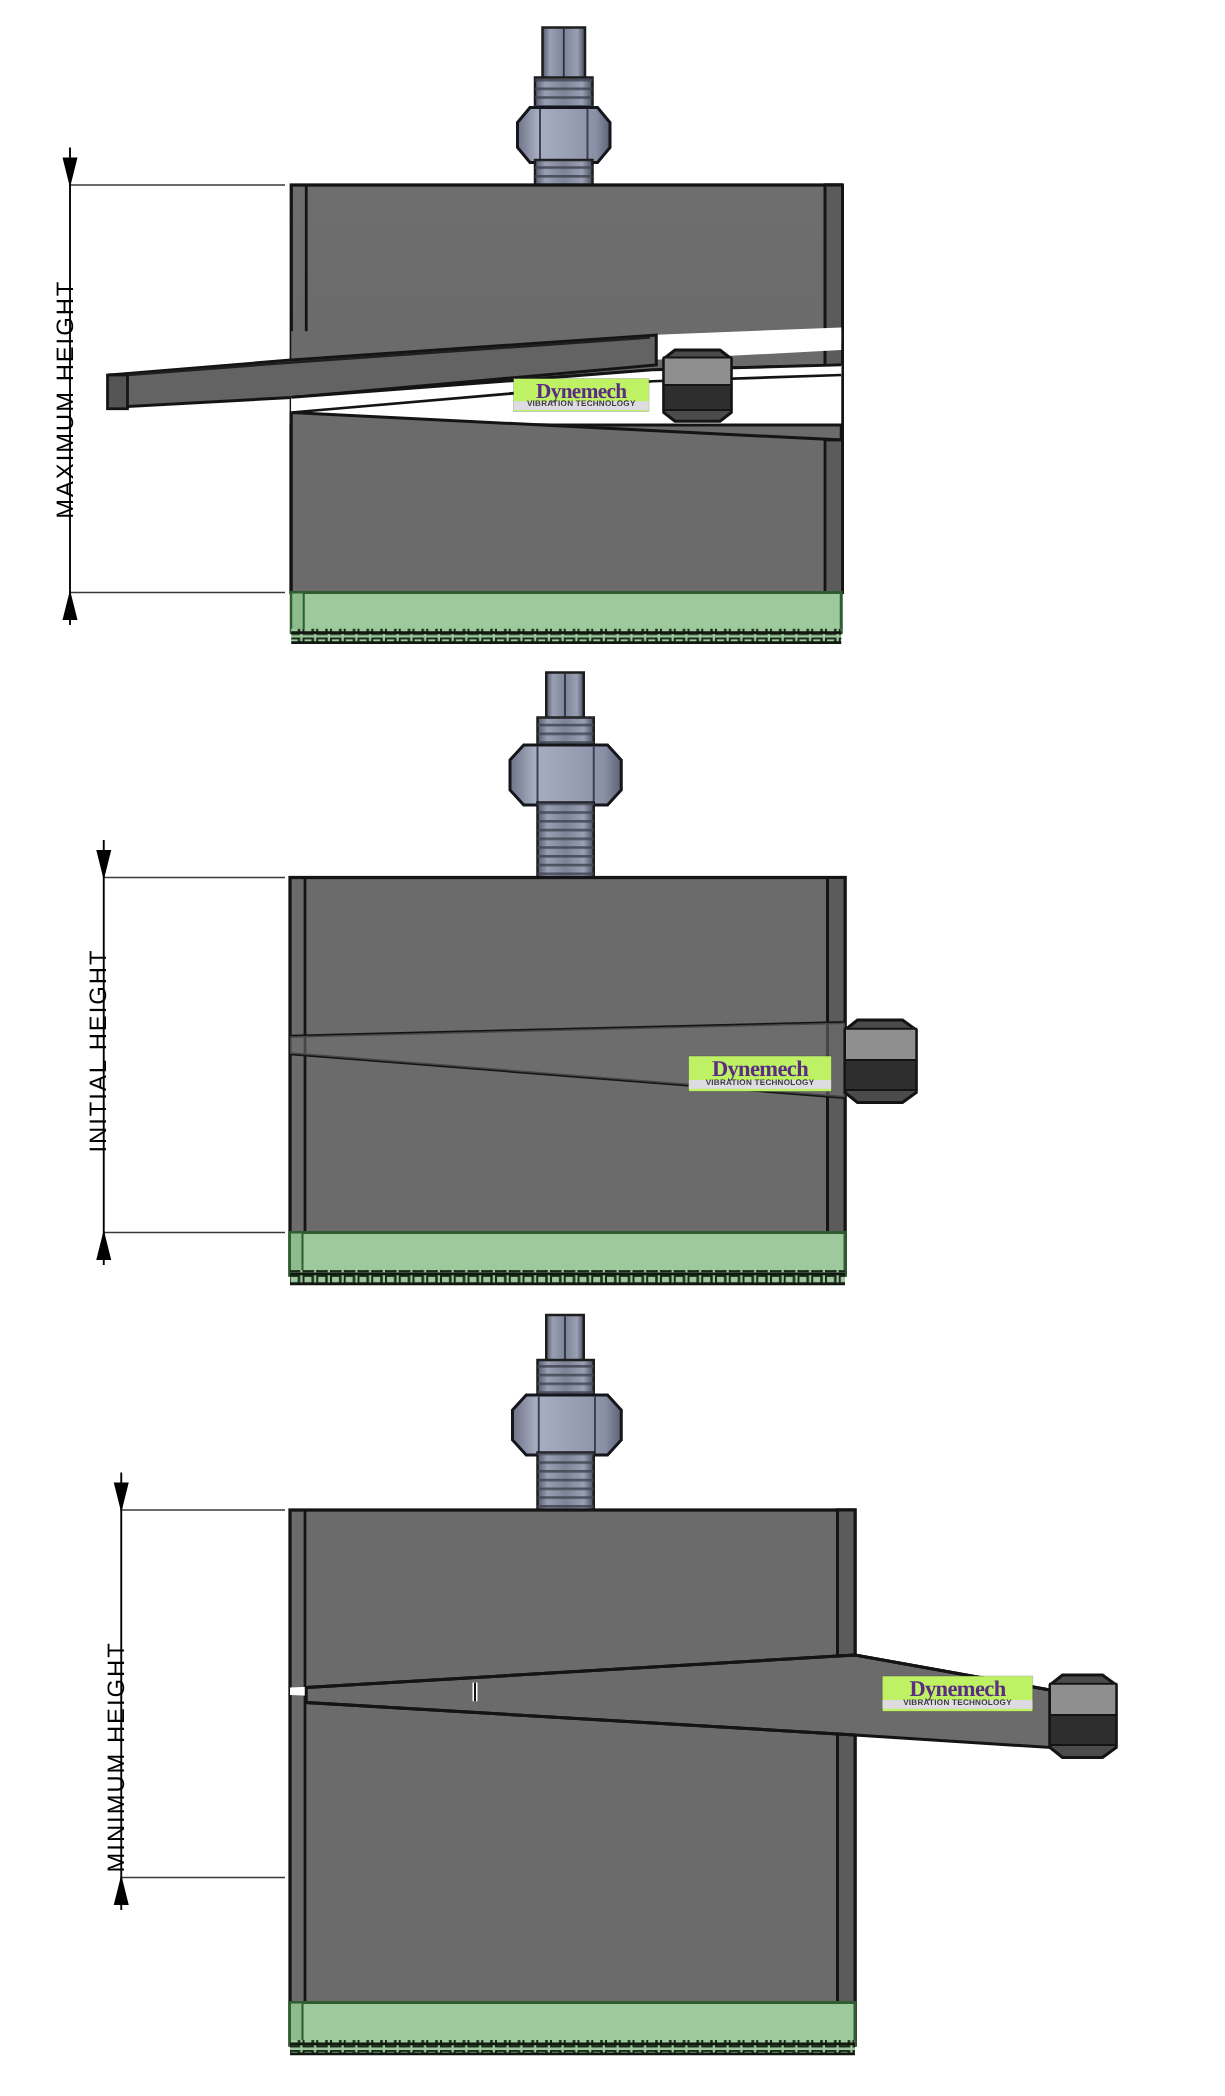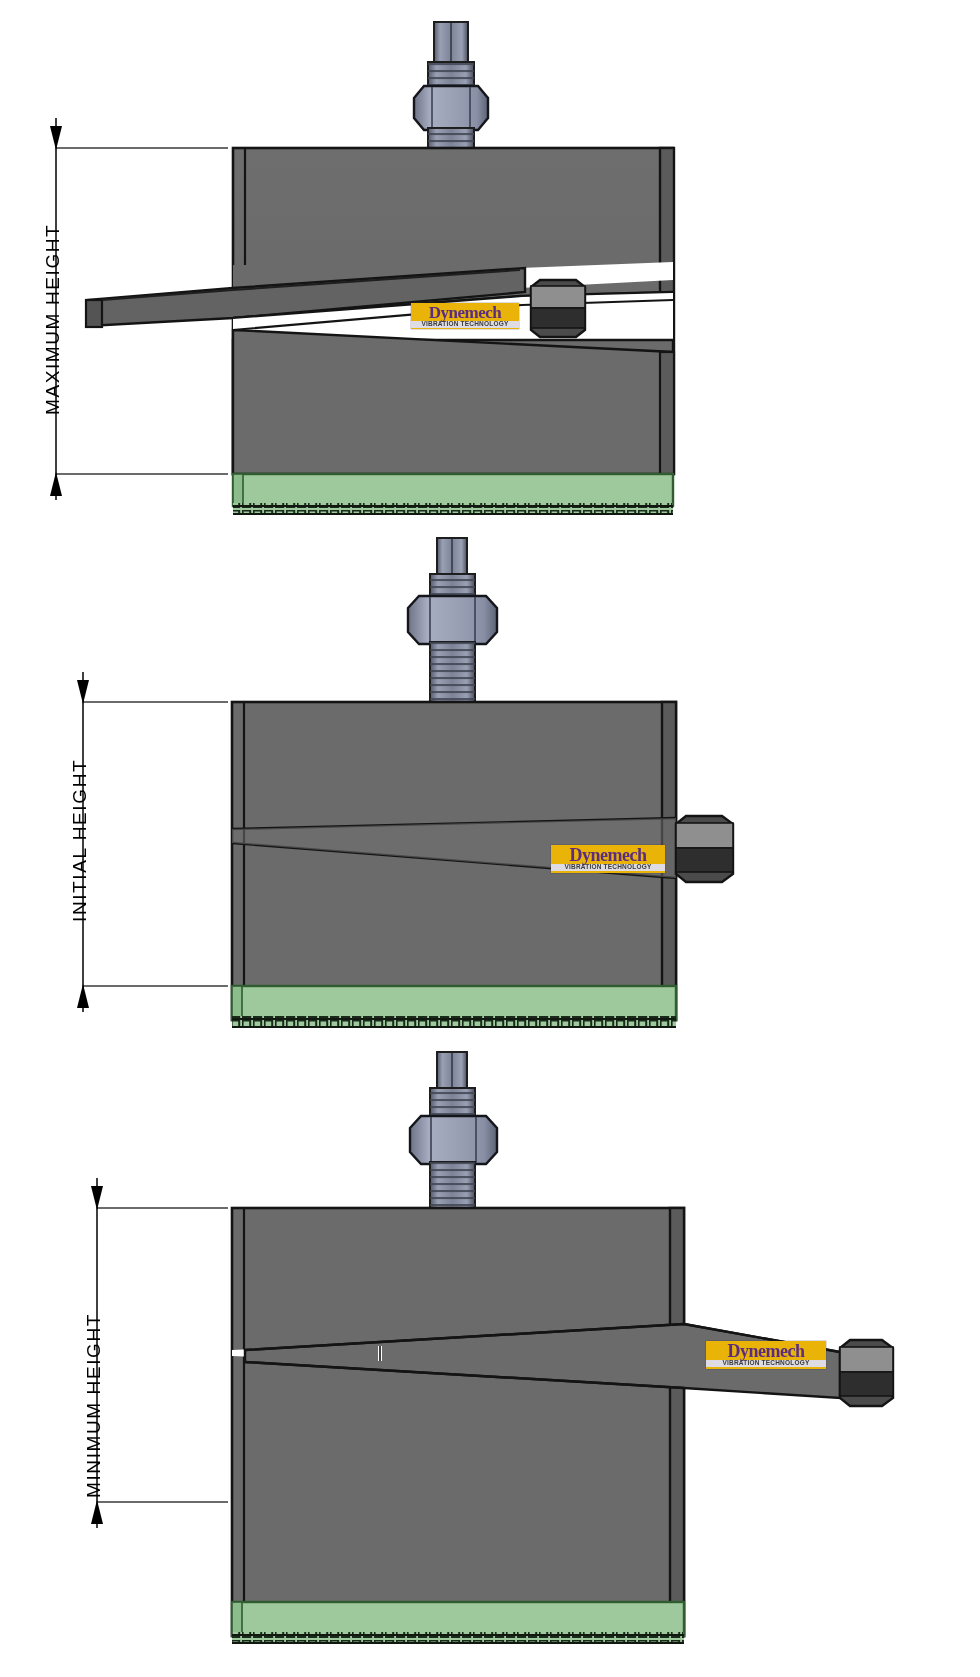--- a/index.html
+++ b/index.html
@@ -23,21 +23,21 @@
     transform-origin:0 0;
     transform:rotate(-90deg);
     font-weight:400;
   }
 
   svg{display:block;position:absolute;top:0;left:0;overflow:visible;}
 
   
   .logo{
     position:absolute;
-    background:#eab308;
+    background:#bef264;
     border:0;
     padding:0;
     text-align:center;
     line-height:1;
     overflow:hidden;
     box-shadow:0 0 0 0.5px rgba(60,50,70,.35);
   }
   .logo .word{
     display:block;
     color:#5a2d82;

